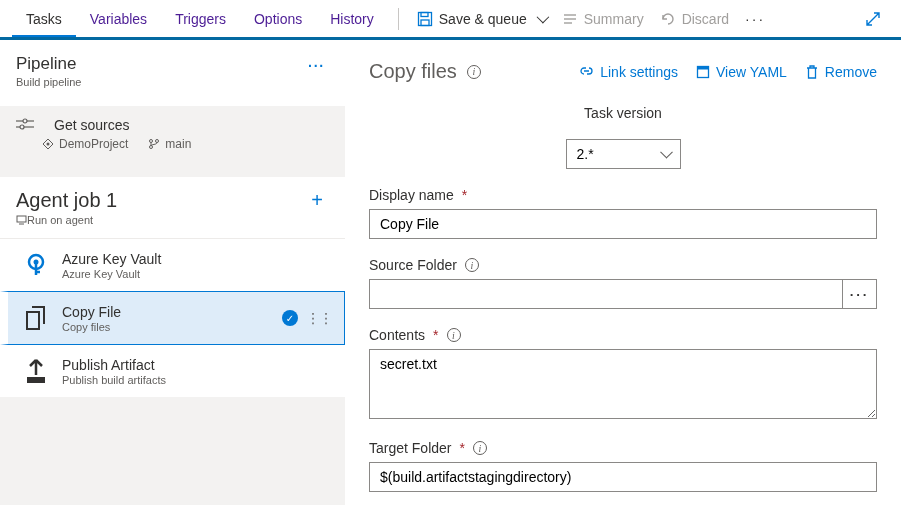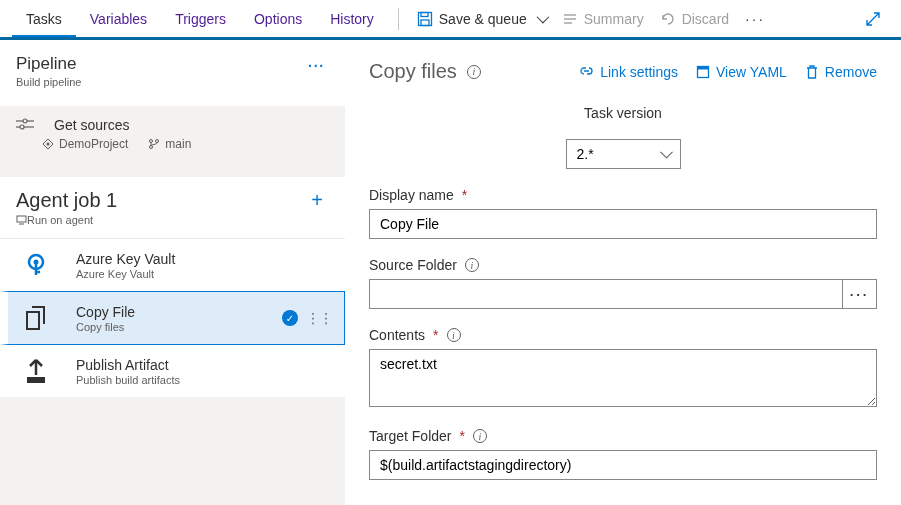--- a/index.html
+++ b/index.html
@@ -86,21 +86,21 @@
   border-bottom: 1px solid #edebe9;
 }
 .agent-job-title { font-size: 20px; }
 .agent-job-sub { font-size: 11px; color: #605e5c; margin-top: 2px; display: flex; align-items: flex-end; }
 .add-plus { color: #0078d4; font-size: 20px; font-weight: 300; cursor: pointer; padding: 0 6px; }
 .task-item {
   background: #fff;
   padding: 10px 12px;
   display: flex;
   align-items: center;
-  gap: 24px;
+  gap: 10px;
   border-left: 8px solid #fff;
   cursor: pointer;
 }
 .task-item.selected {
   background: #deecf9;
   border: 1px solid #0078d4;
   border-left: 8px solid #fff;
 }
 .task-icon {
   width: 32px; height: 32px;
@@ -165,21 +165,21 @@
   width: 34px;
   border: 1px solid #8a8886;
   border-left: none;
   background: #fff;
   cursor: pointer;
   display: flex; align-items: center; justify-content: center;
   color: #323130;
   letter-spacing: 2px;
   font-weight: bold;
 }
-.textarea-input { resize: both; height: 58px; }
+.textarea-input { resize: both; height: 70px; }
 .chev { display:inline-block; width:9px; height:9px; border-right:1px solid currentColor; border-bottom:1px solid currentColor; transform: rotate(45deg) translateY(-2px); margin-left:4px;}
 svg { display: block; }
 </style>
 </head>
 <body>
 
 <div class="top-toolbar">
   <div class="tabs">
     <div class="tab active">Tasks</div>
     <div class="tab">Variables</div>

